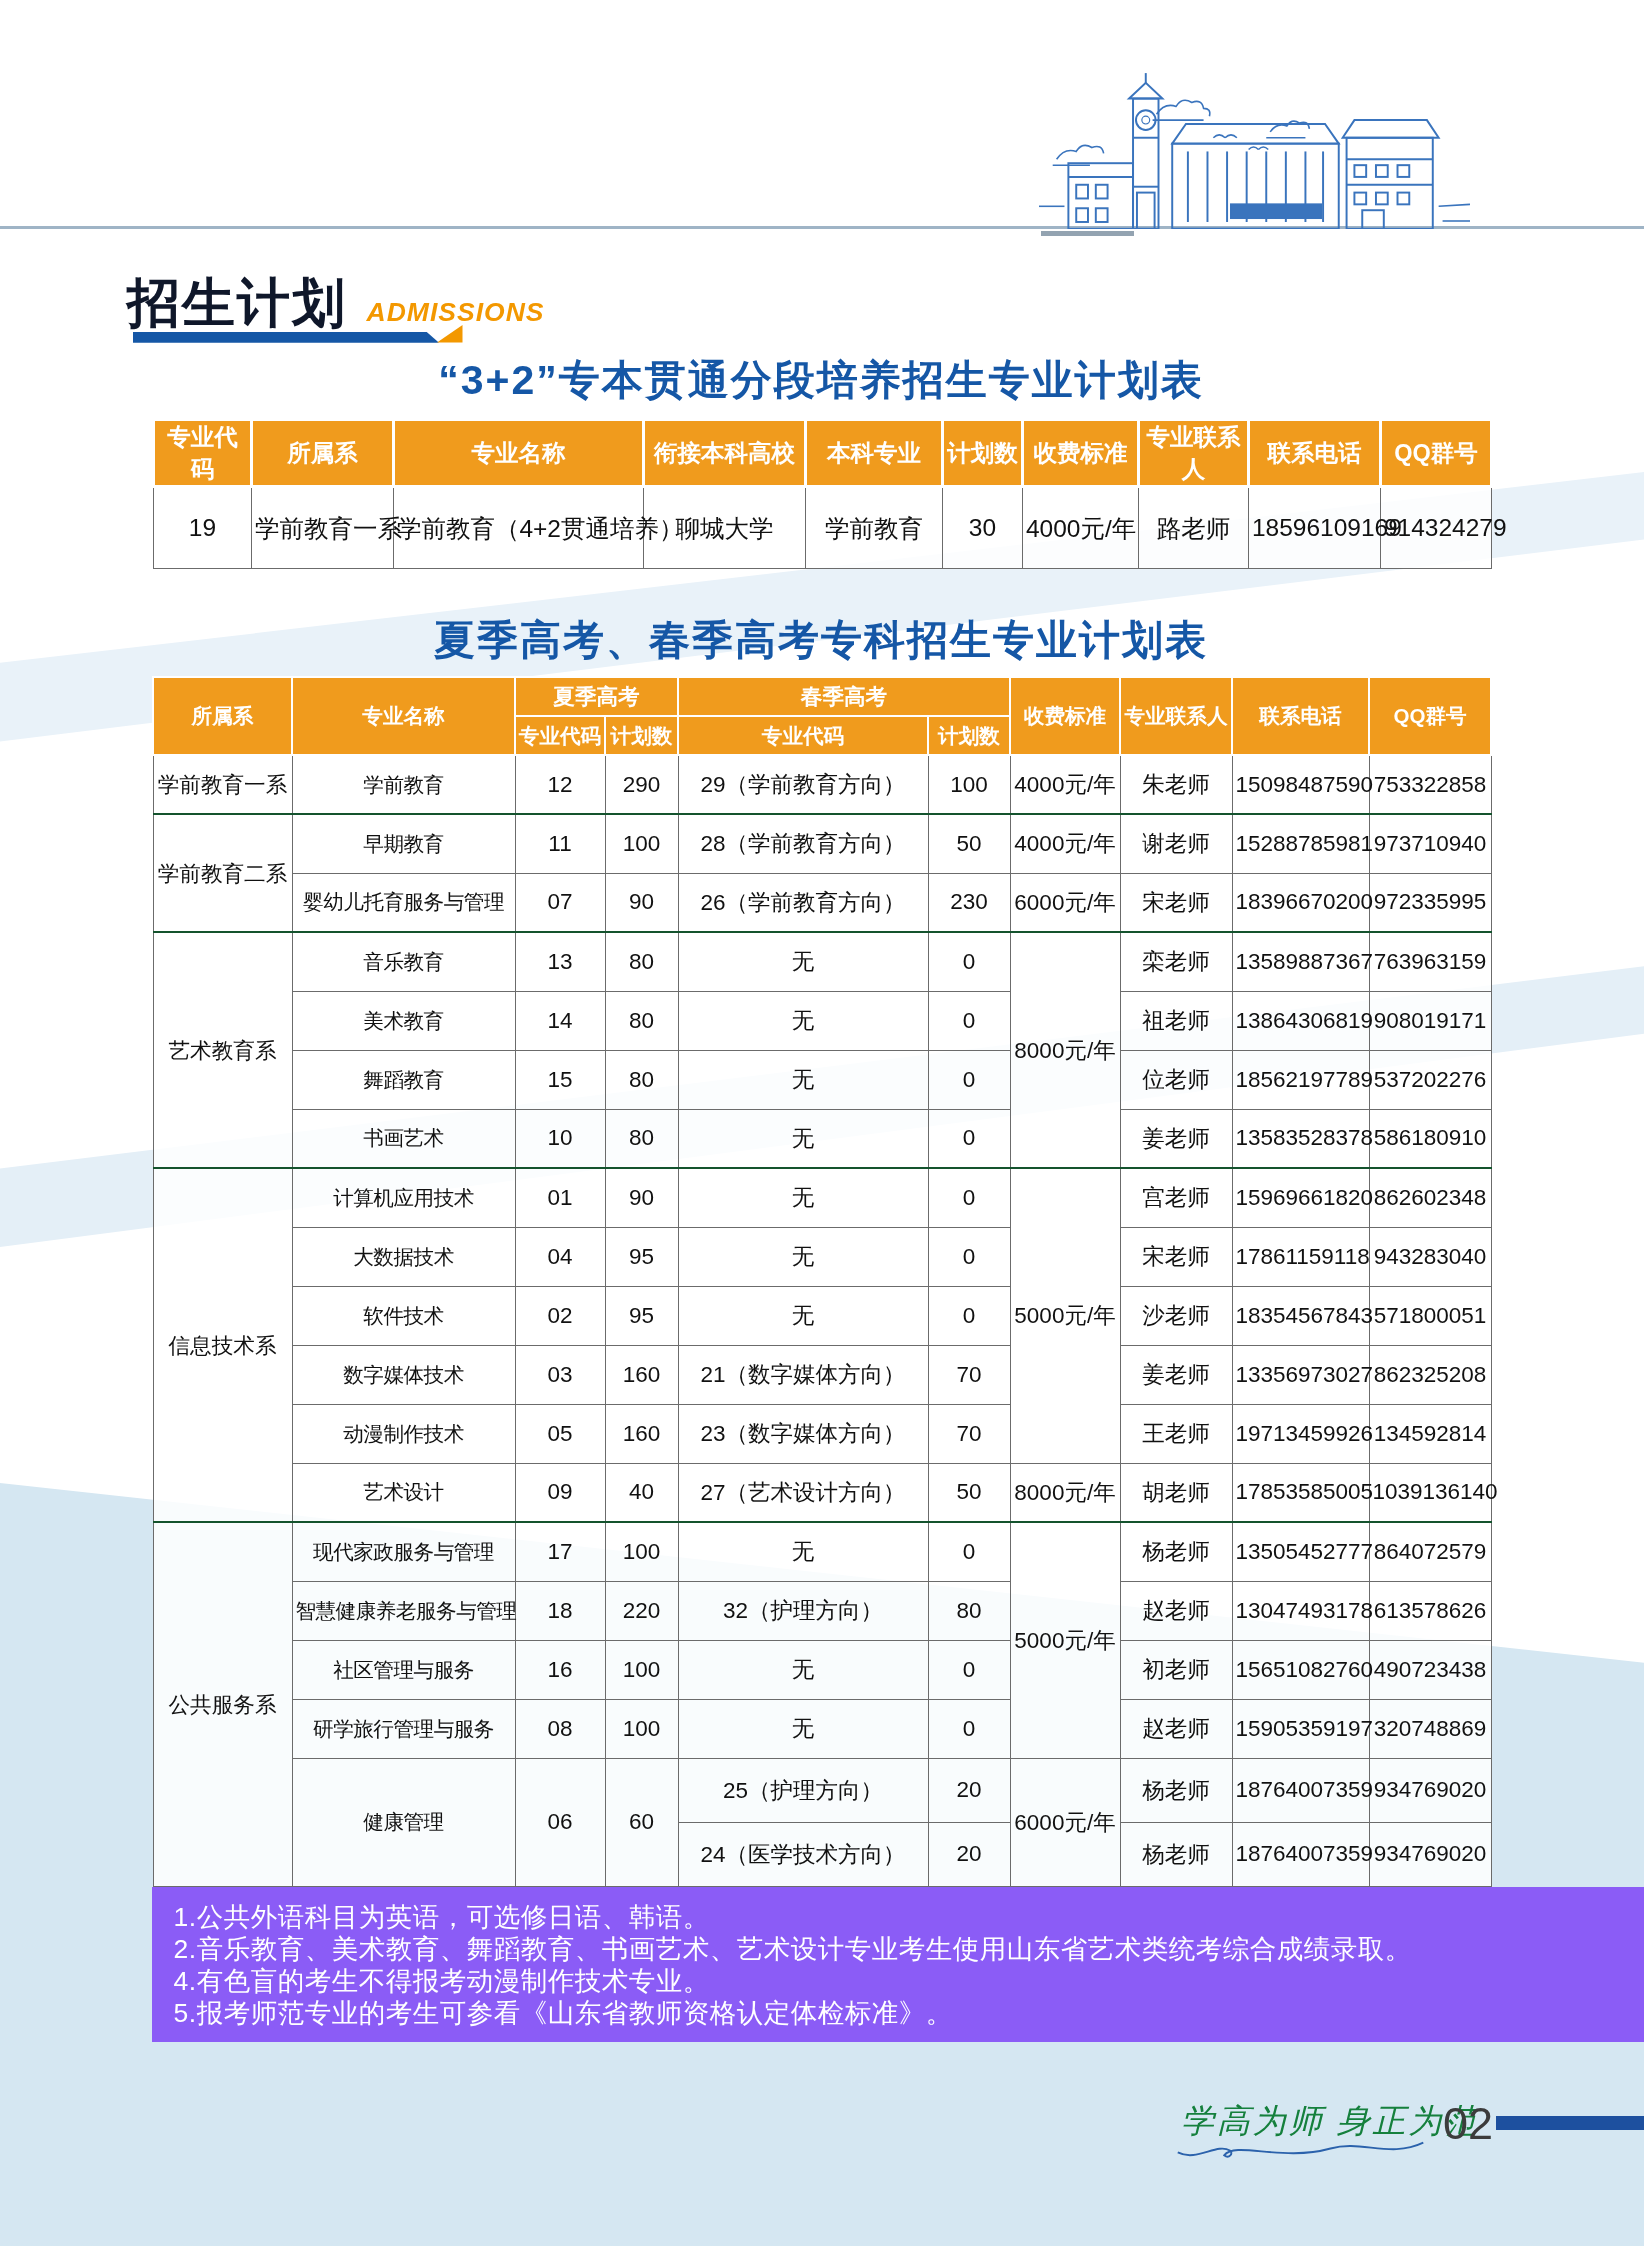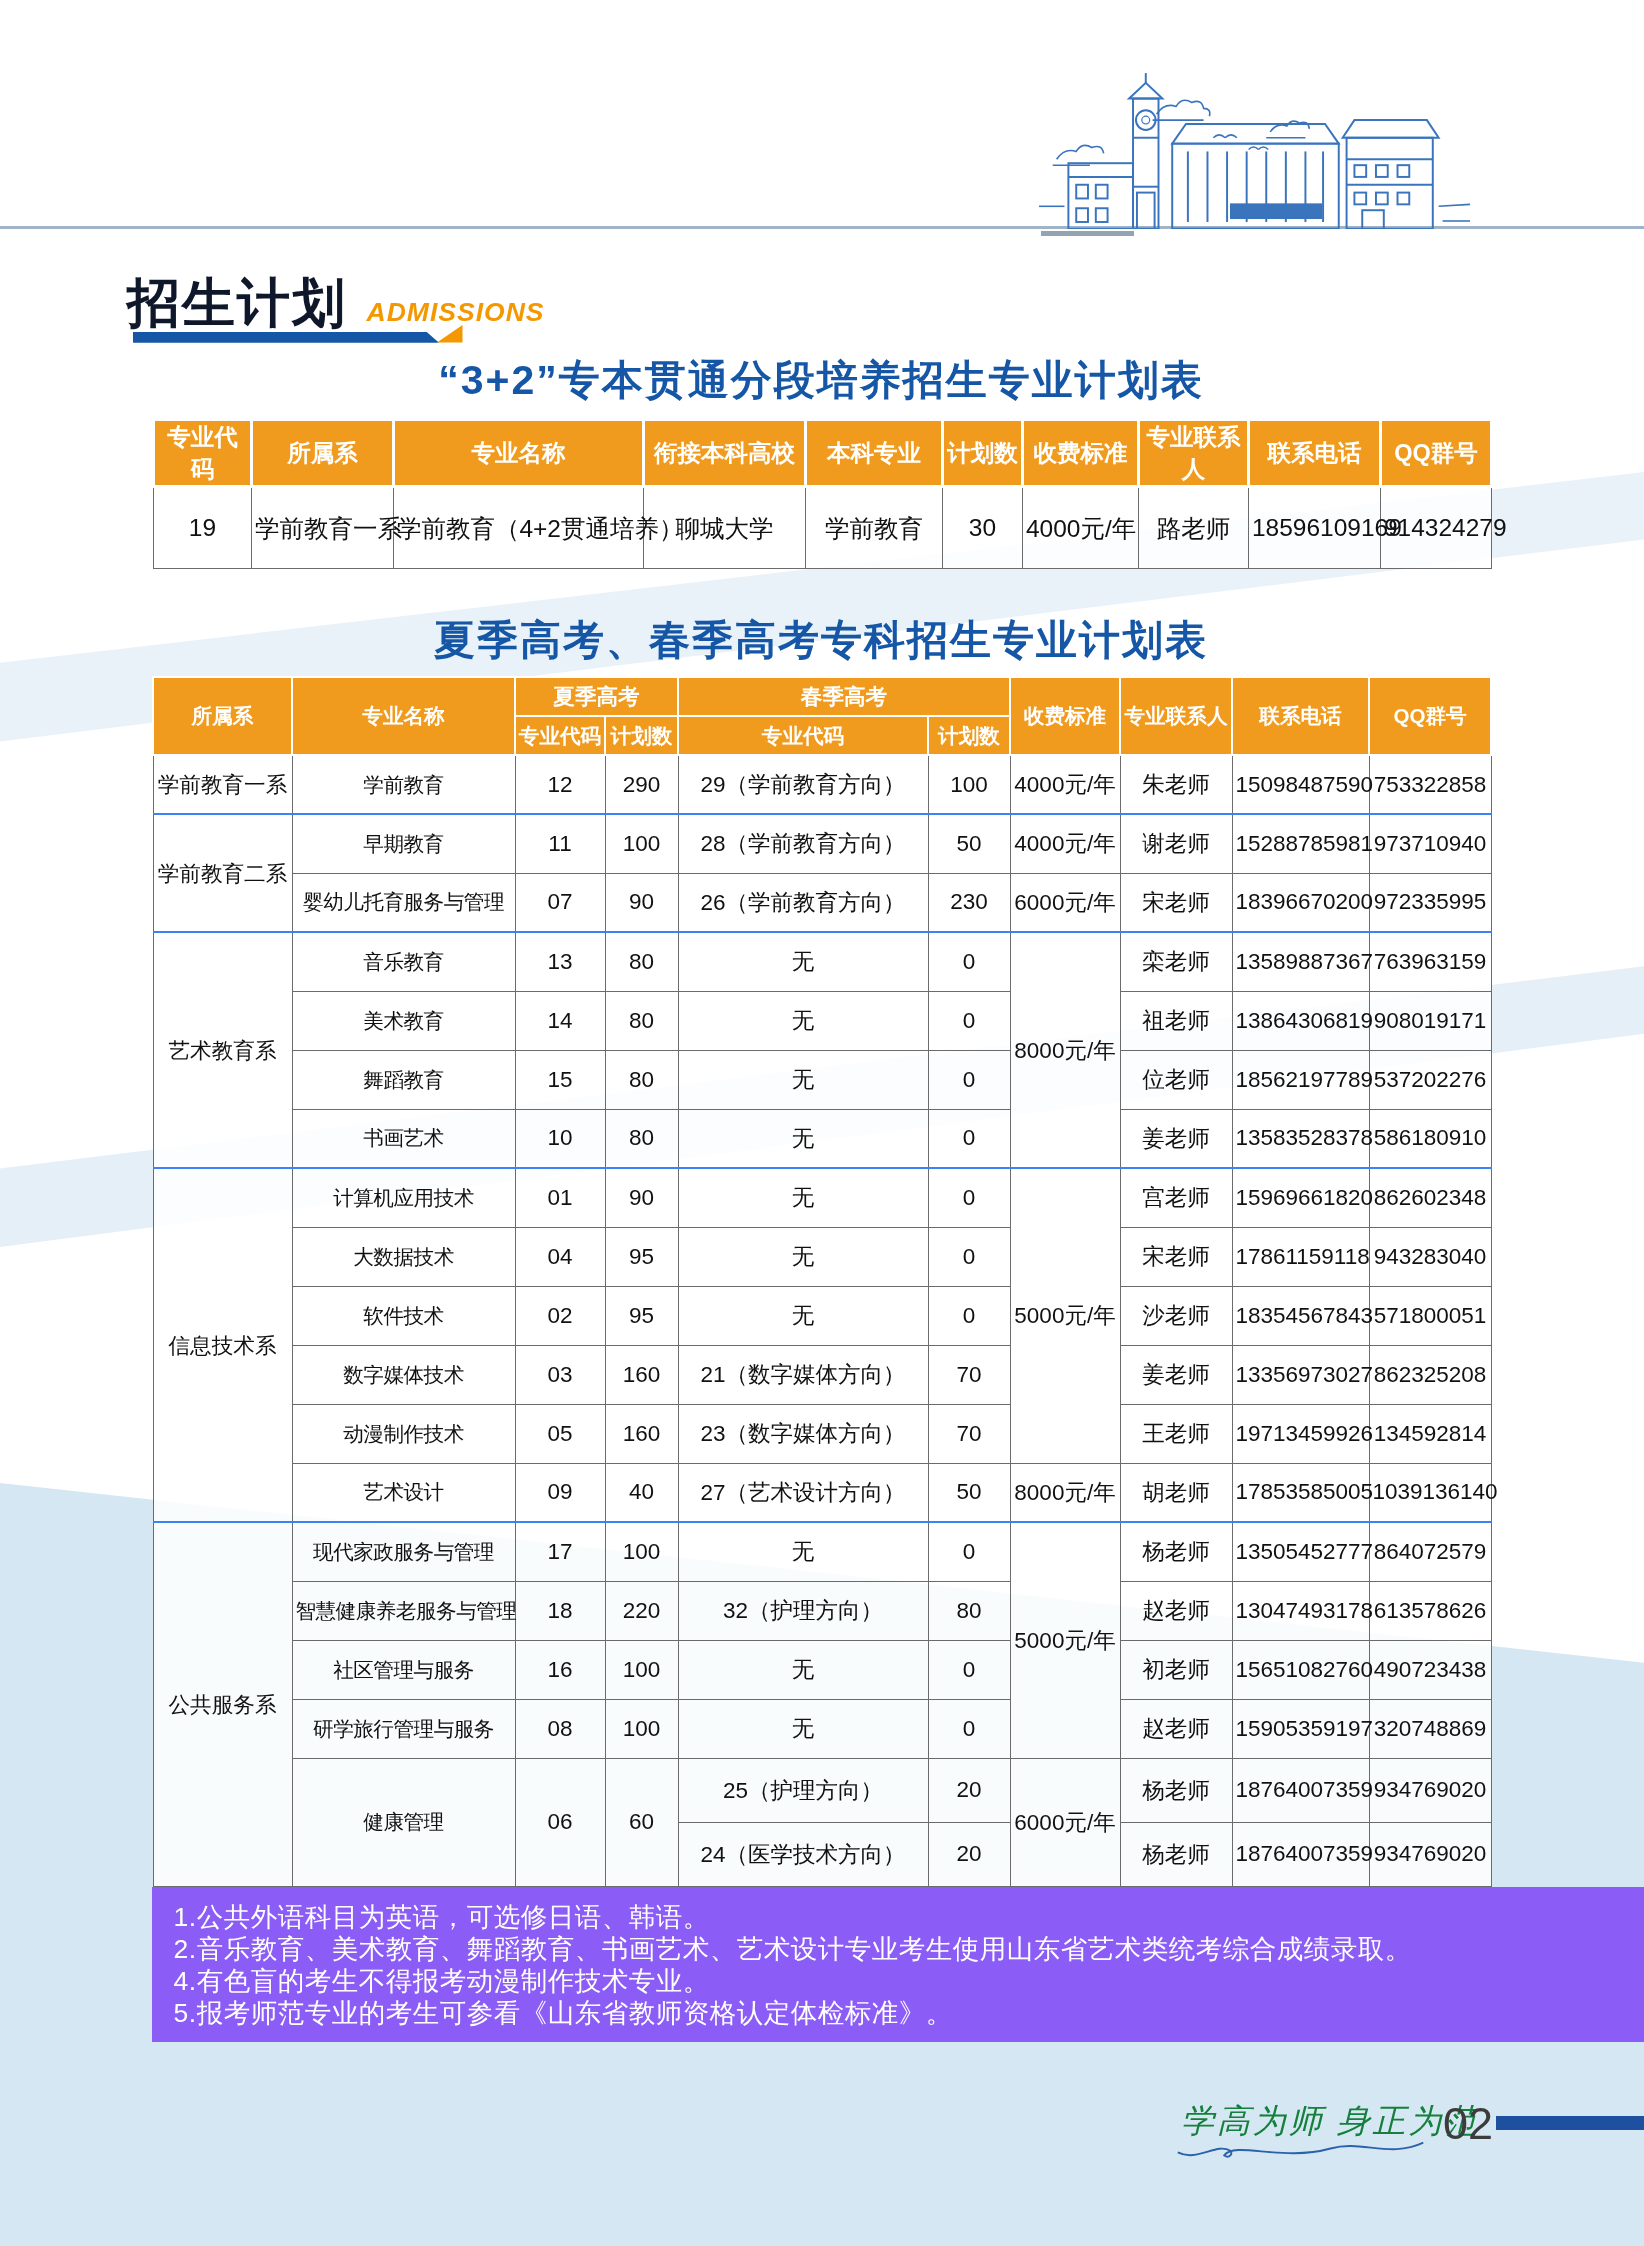--- a/index.html
+++ b/index.html
@@ -40,21 +40,21 @@
   #t2 tbody tr{height:59px;}
   #t2 tbody tr.tall{height:64px;}
   #t2 thead th{font-size:20.6px;}
   #t2 thead th.grp{font-size:21.6px;}
   tbody td{background:rgba(255,255,255,0.85);border:1px solid #6b6b6b;text-align:center;
            vertical-align:middle;padding:0 2.9px;color:#111;white-space:nowrap;}
   #t1 tbody td{font-size:24.5px;}
   #t2 tbody td{font-size:22.5px;}
   td.name{font-size:20.6px !important;letter-spacing:-0.5px;}
   td.dept{font-size:21.6px !important;}
-  #t2 tbody tr.gs td{border-top:2px solid #3b82f6;}
+  #t2 tbody tr.gs td{border-top:2px solid #14532d;}
   
   .notes{position:absolute;left:152px;top:1887px;width:1504px;box-sizing:border-box;
          background:#8b5cf6;color:#ffffff;padding:13.7px 21.6px;}
   .notes div{font-size:26.5px;line-height:32px;letter-spacing:0.5px;}
   
   .motto{position:absolute;left:1181px;top:2099px;font-size:33px;font-style:italic;font-weight:normal;
          color:#15803d;letter-spacing:2.9px;}
   .motto-swoosh{position:absolute;left:1174px;top:2135px;width:255px;height:29px;}
   .page-num{position:absolute;left:1443px;top:2098px;font-size:45px;color:#3c3c3c;}
   .footer-bar{position:absolute;left:1496px;top:2116px;width:149px;height:13.7px;background:#1d509f;}

